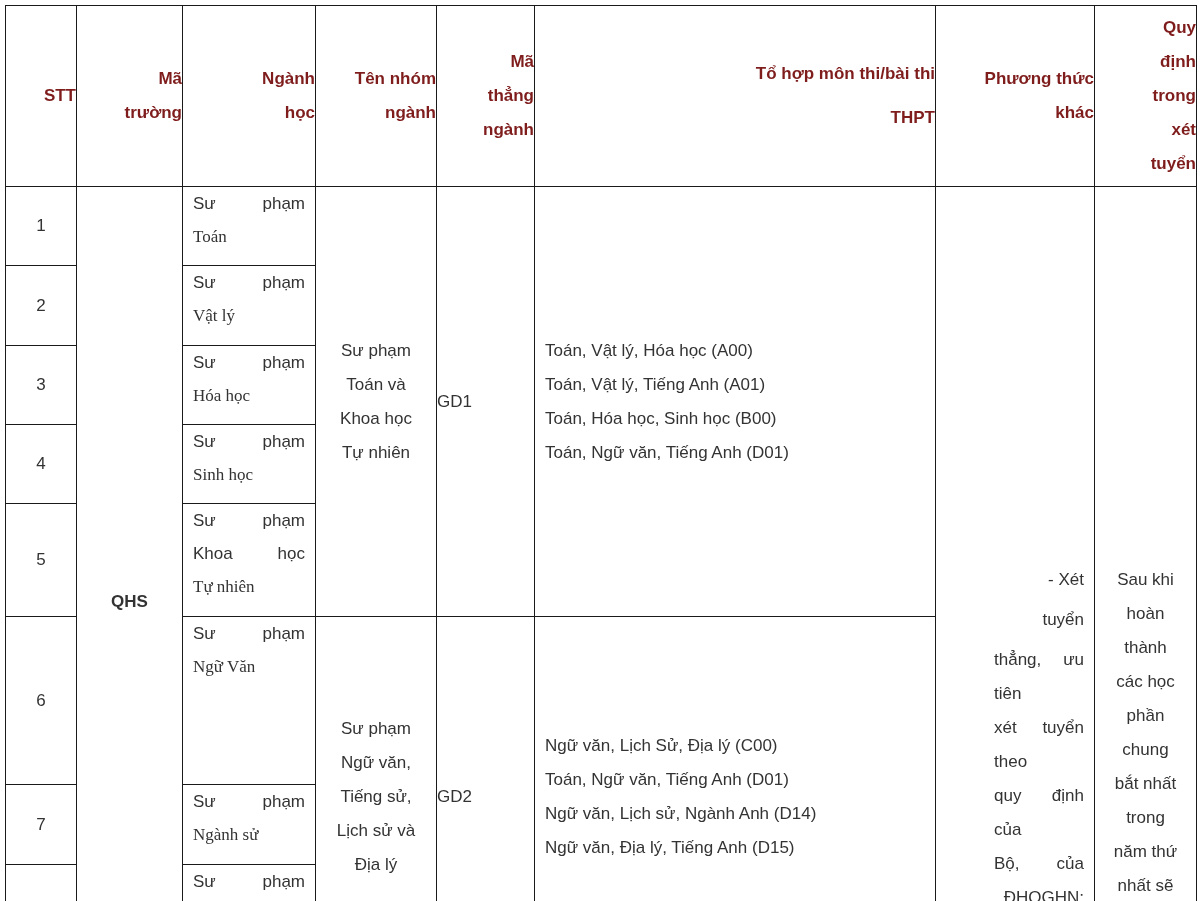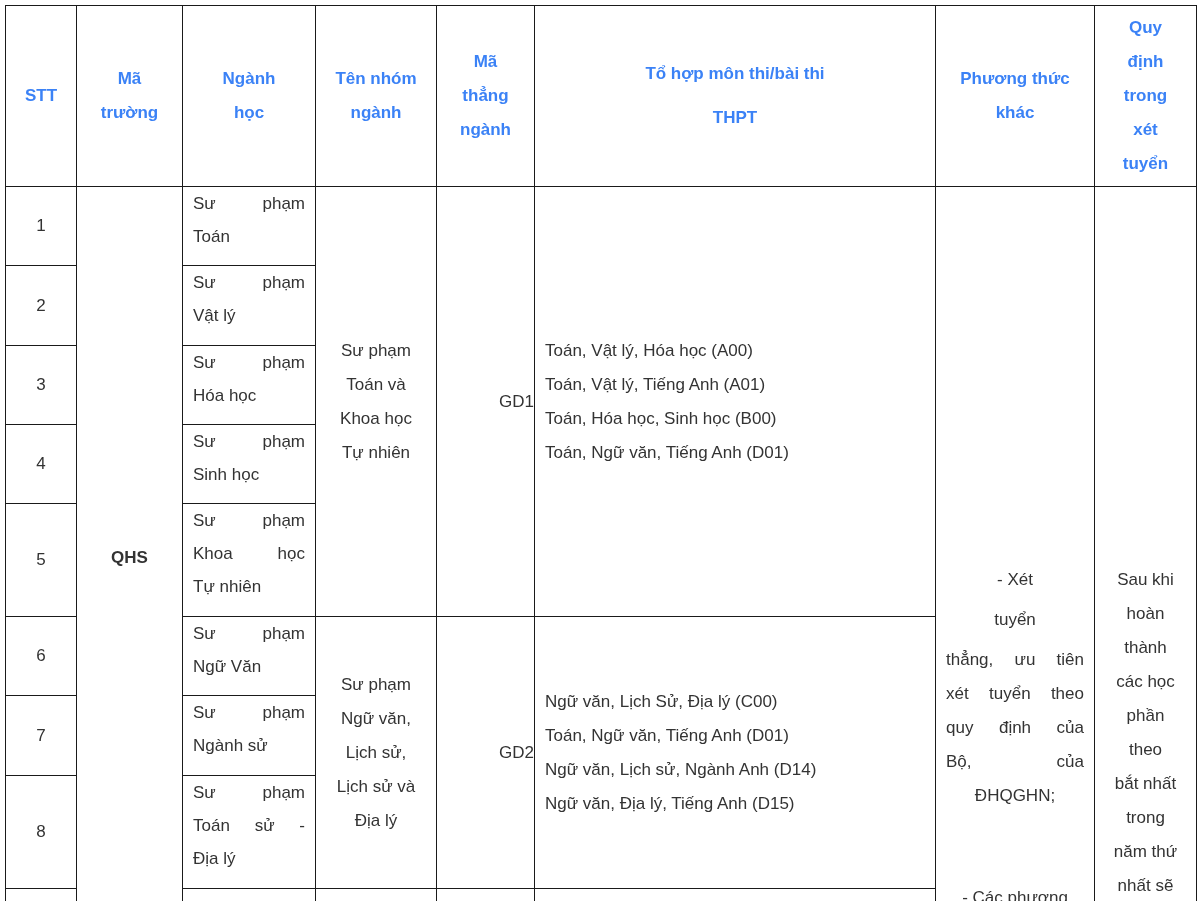--- a/index.html
+++ b/index.html
@@ -1,32 +1,32 @@
 <!DOCTYPE html>
 <html><head>
 <meta charset="utf-8">
 <style>
   html, body { margin: 0; padding: 0; background: #ffffff; }
   body { width: 1200px; height: 901px; overflow: hidden; position: relative;
          font-family: "Liberation Sans", sans-serif; color: #333333; }
   table.adm { position: absolute; left: 5px; top: 5px; border-collapse: collapse;
               table-layout: fixed; width: 1191px; font-size: 17px; }
   table.adm td, table.adm th { border: 1.5px solid #1a1a1a; padding: 0; vertical-align: middle; }
-  table.adm th { font-weight: bold; color: #3b82f6; text-align: center; line-height: 34px; height: 180px; }
+  table.adm th { font-weight: bold; color: #7f1d1d; text-align: right; line-height: 34px; height: 180px; }
   .c-stt { text-align: center; }
   .c-ma { text-align: center; font-weight: bold; }
   .c-nganh { text-align: justify; padding: 0 10px !important; line-height: 33px; vertical-align: top !important; }
   .c-nganh .jl { text-align: justify; text-align-last: justify; display: block; }
-  .c-nganh .ll { display: block; text-align: left; }
+  .c-nganh .ll { display: block; text-align: left; font-family: Liberation Serif, serif; }
   .c-nhom { text-align: center; line-height: 34px; }
-  .c-manhom { text-align: right; }
+  .c-manhom { text-align: left; }
   .c-tohop { padding: 0 10px !important; line-height: 34px; }
   .c-pt { padding: 0 10px !important; line-height: 34px; vertical-align: top !important; }
-  .c-pt .jl { display: block; text-align: justify; text-align-last: justify; }
-  .c-pt .ll { display: block; text-align: center; }
+  .c-pt .jl { display: block; text-align: justify; text-align-last: justify; margin-left: 48px; }
+  .c-pt .ll { display: block; text-align: right; }
   .c-qd { text-align: center; line-height: 34px; vertical-align: top !important; padding: 0 4px !important; }
   tr.r-head { height: 181px; }
 </style>
 </head>
 <body>
 
 <table class="adm">
   <colgroup>
     <col style="width:71px">
       <col style="width:106px">
@@ -64,21 +64,21 @@
       <span class="ll" style="margin-top:6px">tuyển</span>
       <span class="jl" style="margin-top:6px">thẳng, ưu tiên</span>
       <span class="jl">xét tuyển theo</span>
       <span class="jl">quy định của</span>
       <span class="jl">Bộ, của</span>
       <span class="ll">ĐHQGHN;</span>
       <span class="ll" style="height:68px"></span>
       <span class="ll">- Các phương</span>
     </td>
     <td class="c-qd" rowspan="9" style="padding-top:376px !important;">
-      <span>Sau khi</span><br><span>hoàn</span><br><span>thành</span><br><span>các học</span><br><span>phần</span><br><span>theo</span><br><span>bắt nhất</span><br><span>trong</span><br><span>năm thứ</span><br><span>nhất sẽ</span>
+      <span>Sau khi</span><br><span>hoàn</span><br><span>thành</span><br><span>các học</span><br><span>phần</span><br><span>chung</span><br><span>bắt nhất</span><br><span>trong</span><br><span>năm thứ</span><br><span>nhất sẽ</span>
     </td>
   </tr>
 
   <tr style="height:80px">
     <td class="c-stt">2</td>
     <td class="c-nganh">
           <span class="jl">Sư phạm</span>
           <span class="ll">Vật lý</span>
         </td>
   </tr>
@@ -107,21 +107,21 @@
           <span class="ll">Tự nhiên</span>
         </td>
   </tr>
 
   <tr style="height:79px">
     <td class="c-stt">6</td>
     <td class="c-nganh">
           <span class="jl">Sư phạm</span>
           <span class="ll">Ngữ Văn</span>
         </td>
-    <td class="c-nhom" rowspan="3"><span>Sư phạm</span><br><span>Ngữ văn,</span><br><span>Lịch sử,</span><br><span>Lịch sử và</span><br><span>Địa lý</span></td>
+    <td class="c-nhom" rowspan="3"><span>Sư phạm</span><br><span>Ngữ văn,</span><br><span>Tiếng sử,</span><br><span>Lịch sử và</span><br><span>Địa lý</span></td>
     <td class="c-manhom" rowspan="3">GD2</td>
     <td class="c-tohop" rowspan="3"><span>Ngữ văn, Lịch Sử, Địa lý (C00)</span><br><span>Toán, Ngữ văn, Tiếng Anh (D01)</span><br><span>Ngữ văn, Lịch sử, Ngành Anh (D14)</span><br><span>Ngữ văn, Địa lý, Tiếng Anh (D15)</span></td>
   </tr>
 
   <tr style="height:80px">
     <td class="c-stt">7</td>
     <td class="c-nganh">
           <span class="jl">Sư phạm</span>
           <span class="ll">Ngành sử</span>
         </td>

